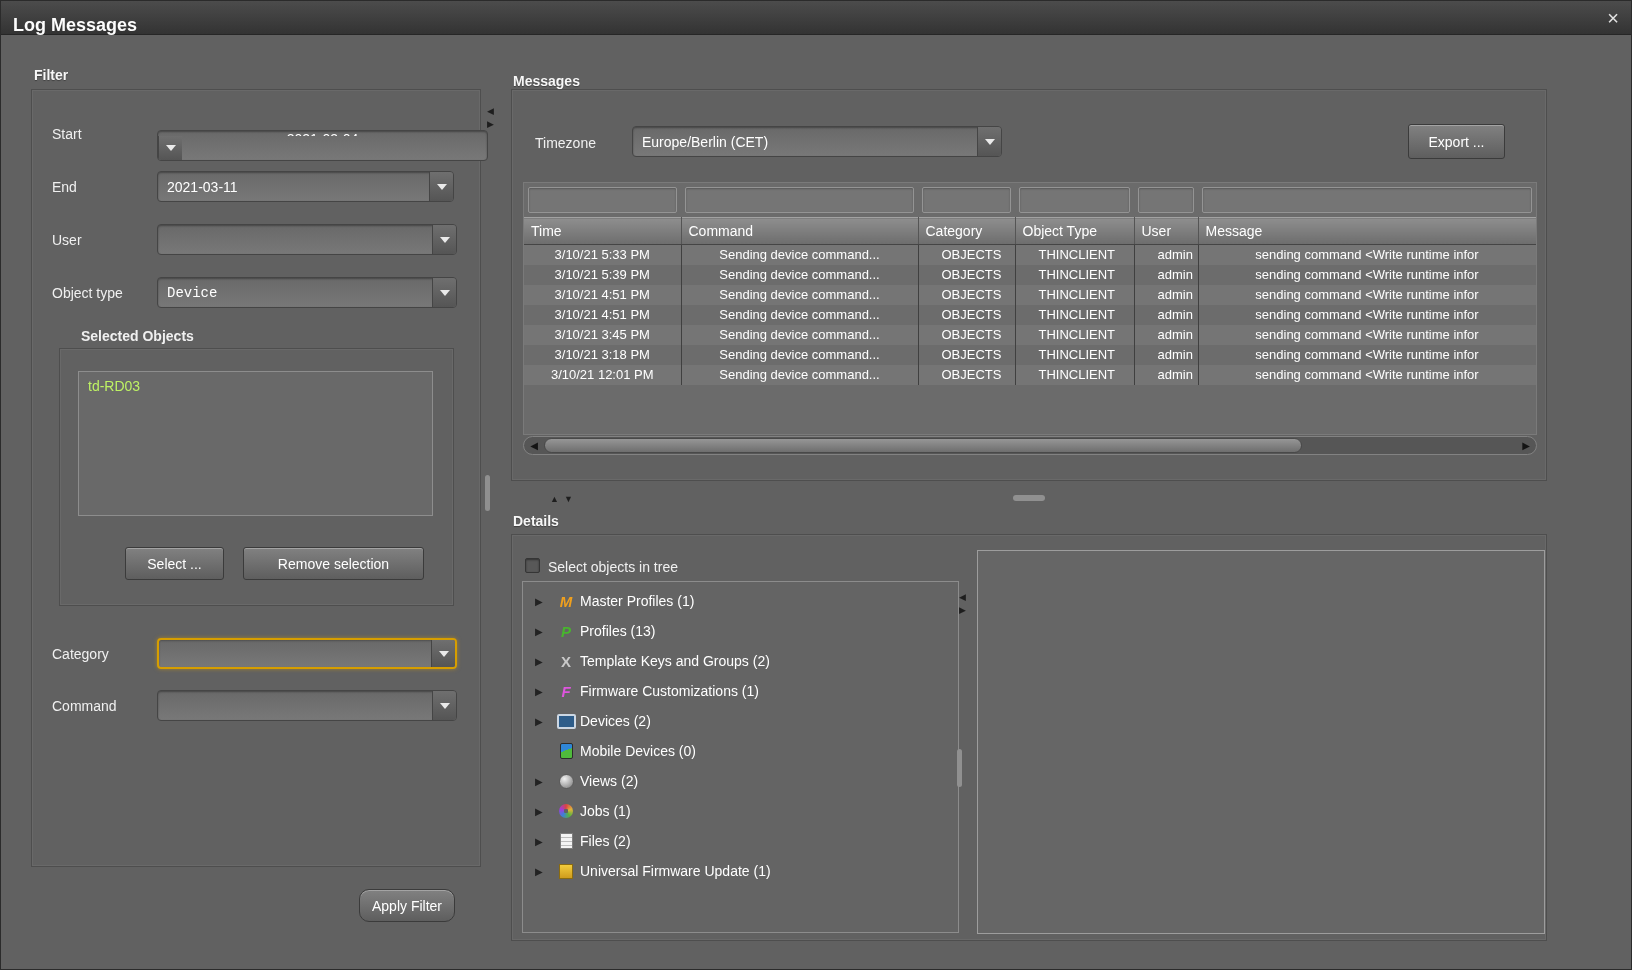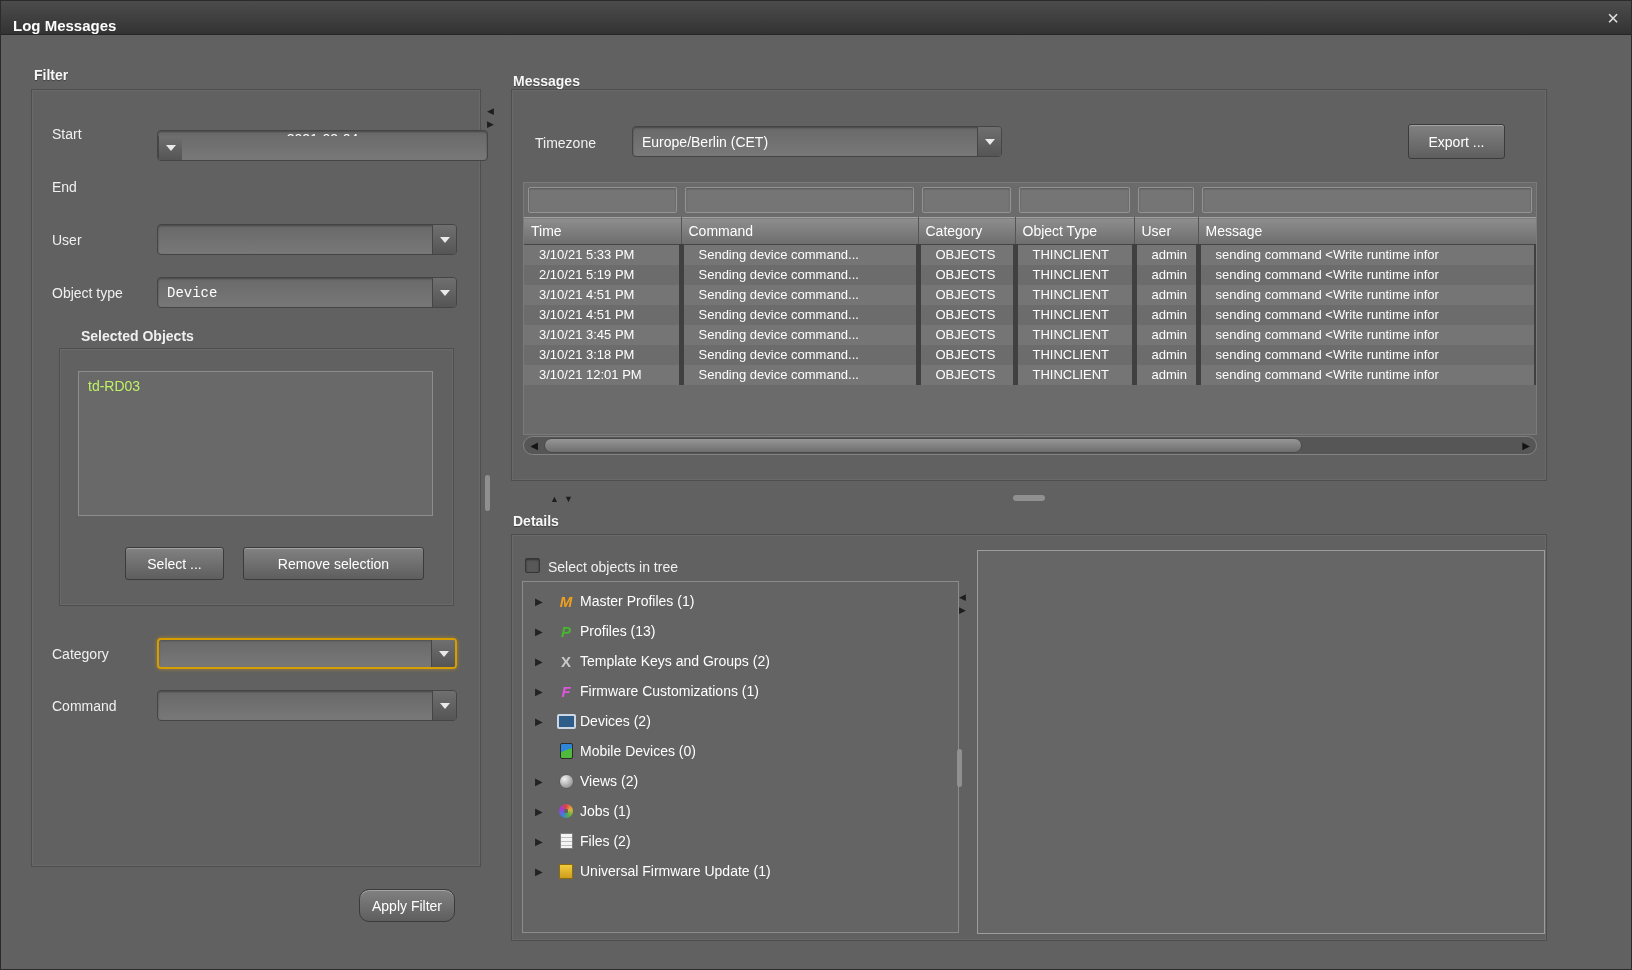--- a/index.html
+++ b/index.html
@@ -10,21 +10,21 @@
   }
   .window { position:absolute; inset:0; width:1632px; height:970px; background:#616161; border:1px solid #2b2b2b; }
 
   
   .titlebar {
     position:absolute; left:0; top:0; width:100%; height:34px;
     background:linear-gradient(#4c4c4c,#333333);
     border-bottom:1px solid #262626;
     display:flex; align-items:center; padding:0 12px;
   }
-  .titlebar .title { font-weight:bold; font-size:15px; color:#fdfdfd;margin-top:16px; }
+  .titlebar .title { font-weight:bold; font-size:18px; color:#fdfdfd;margin-top:16px; }
   .titlebar .close { margin-left:auto; font-size:20px; line-height:1; color:#e3e3e3; cursor:pointer; }
 
   
   .group-label { position:absolute; font-weight:bold; font-size:14px; color:#f7f7f7; text-shadow:0 1px 1px rgba(0,0,0,.35); }
   .groupbox { position:absolute; border:1px solid #4e4e4e; box-shadow:inset 0 0 0 1px rgba(255,255,255,0.05); }
   .lbl { position:absolute; font-size:14px; color:#f0f0f0; white-space:nowrap; }
 
   .field {
     position:absolute; height:31px;
     background:linear-gradient(#696969,#787878);
@@ -63,24 +63,24 @@
     background:#757575; border:1px solid #949494; border-radius:2px;
     box-shadow:inset 0 1px 2px rgba(0,0,0,0.25);
   }
   tr.header-row th {
     height:27px; padding:0 7px;
     background:linear-gradient(#8e8e8e,#6d6d6d);
     border-top:1px solid #a2a2a2; border-right:1px solid #555; border-bottom:1px solid #454545;
     font-size:14px; font-weight:normal; color:#fff; text-align:left; white-space:nowrap; overflow:hidden;margin-left:28px;
   }
   td.cell {
-    height:20px; line-height:20px; padding:0 15px;
+    height:20px; line-height:20px; padding:0 23px;
     font-size:13px; color:#fff;
-    border-right:5px solid #404040;
-    white-space:nowrap; overflow:hidden;
+    border-right:1px solid #404040;
+    white-space:nowrap; overflow:hidden;text-align:center;
   }
   tr.row-odd { background:#757575; }
   tr.row-even { background:#6c6c6c; }
 
   .hscroll { position:absolute; height:19px; background:#565656; border:1px solid #828282; border-radius:10px; }
   .hscroll .arr { position:absolute; top:2px; width:14px; height:14px; font-size:10px; line-height:14px; text-align:center; color:#141414; cursor:pointer; }
   .hscroll .arr.left { left:3px; }
   .hscroll .arr.right { right:3px; }
   .hscroll .thumb {
     position:absolute; left:20px; top:1px; height:15px; width:758px;
@@ -134,20 +134,24 @@
   <div class="group-label" style="left:33px;top:66px;">Filter</div>
   <div class="groupbox" style="left:30px;top:88px;width:450px;height:778px;">
 
     <span class="lbl" style="left:20px;top:36px;">Start</span>
     <div class="field" style="left:125px;top:40px;width:331px;flex-direction:column;">
       <span class="value">2021-03-04</span>
       <span class="drop"></span>
     </div>
 
     <span class="lbl" style="left:20px;top:89px;">End</span>
+    <div class="field" style="left:125px;top:81px;width:297px;">
+      <span class="value">2021-03-11</span>
+      <span class="drop"></span>
+    </div>
 
     <span class="lbl" style="left:20px;top:142px;">User</span>
     <div class="field" style="left:125px;top:134px;width:300px;">
       <span class="value"></span>
       <span class="drop"></span>
     </div>
 
     <span class="lbl" style="left:20px;top:195px;">Object type</span>
     <div class="field" style="left:125px;top:187px;width:300px;font-family:Liberation Mono, monospace;">
       <span class="value">Device</span>
@@ -233,21 +237,21 @@
             </tr>
             <tr class="row-odd">
               <td class="cell">3/10/21 5:33 PM</td>
               <td class="cell">Sending device command...</td>
               <td class="cell">OBJECTS</td>
               <td class="cell">THINCLIENT</td>
               <td class="cell">admin</td>
               <td class="cell">sending command &lt;Write runtime infor</td>
             </tr>
             <tr class="row-even">
-              <td class="cell">2/10/21 5:19 PM</td>
+              <td class="cell">3/10/21 5:39 PM</td>
               <td class="cell">Sending device command...</td>
               <td class="cell">OBJECTS</td>
               <td class="cell">THINCLIENT</td>
               <td class="cell">admin</td>
               <td class="cell">sending command &lt;Write runtime infor</td>
             </tr>
             <tr class="row-odd">
               <td class="cell">3/10/21 4:51 PM</td>
               <td class="cell">Sending device command...</td>
               <td class="cell">OBJECTS</td>

